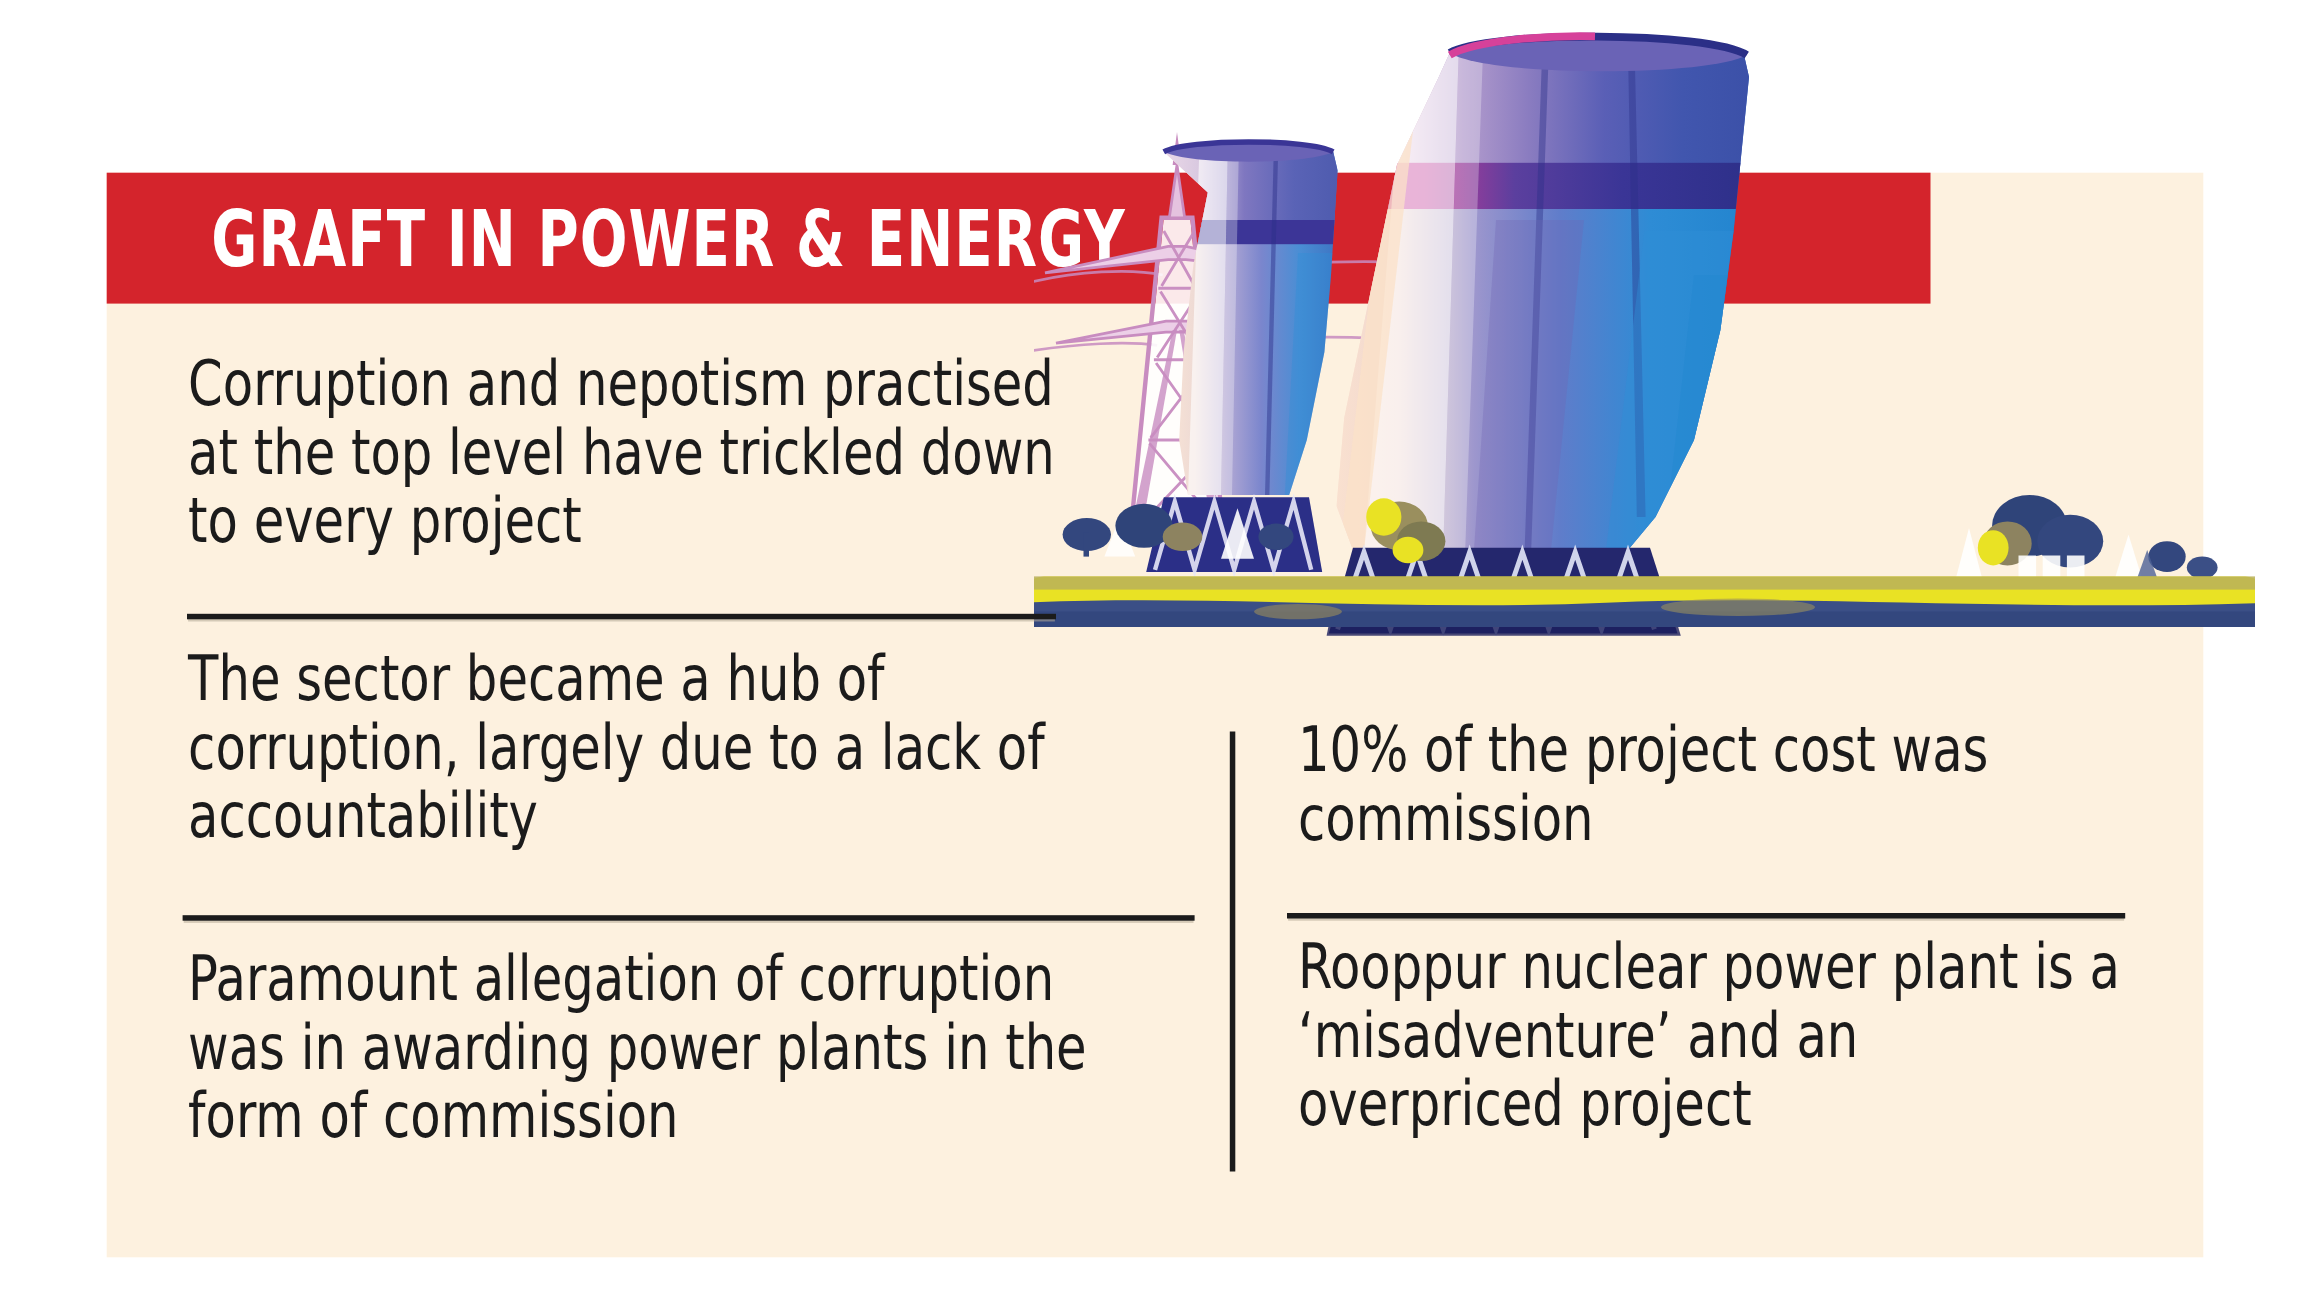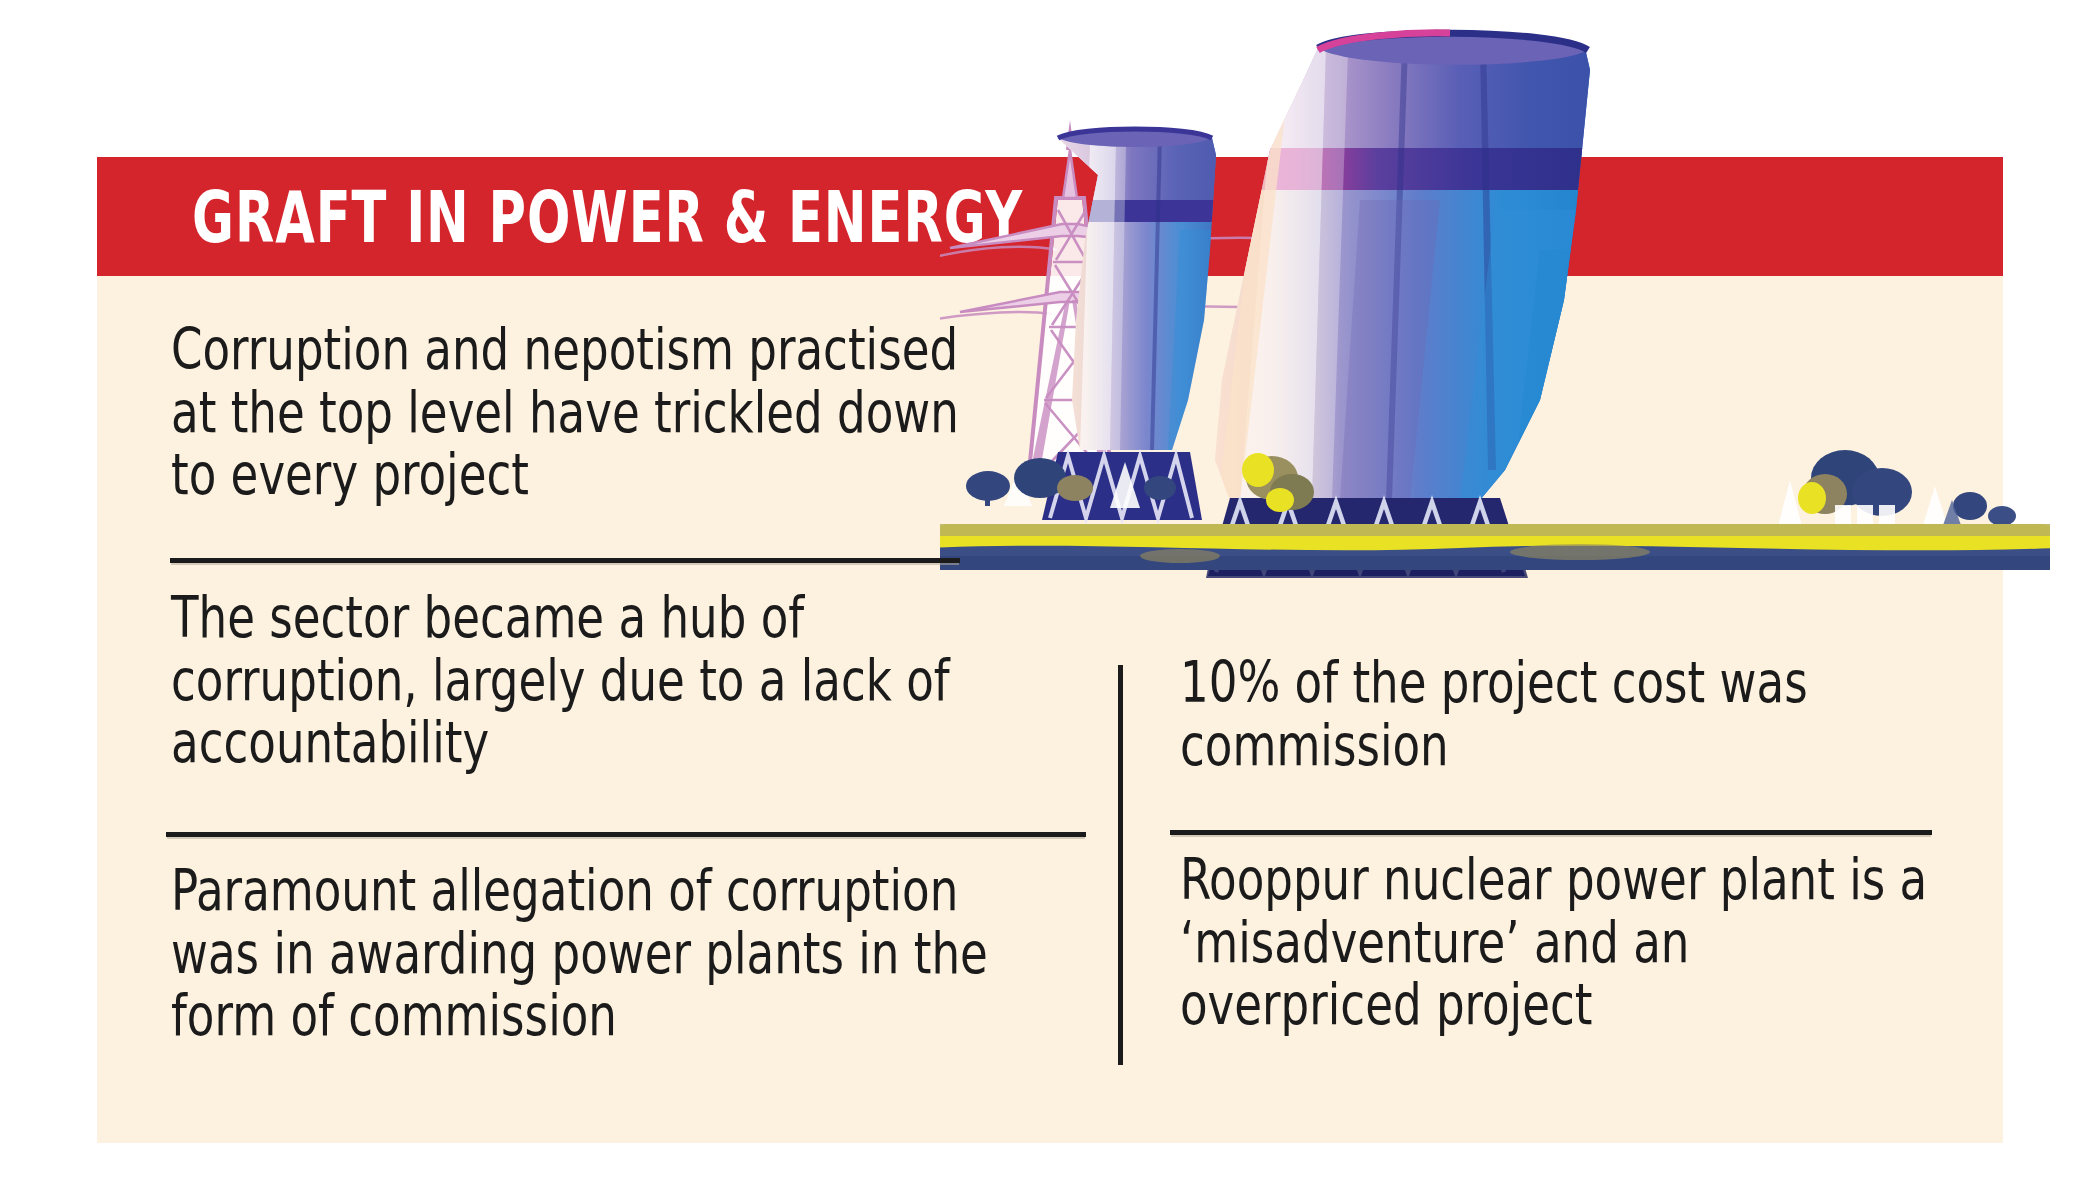--- a/index.html
+++ b/index.html
@@ -22,21 +22,21 @@
     position:absolute;
     left:97px; top:157px;
     width:1906px; height:986px;
     background:#fdf1df;
   }
 
   
   .banner{
     position:absolute;
     left:97px; top:157px;
-    width:1906px; height:119px;
+    width:1658px; height:119px;
     background:#d4242c;
     z-index:6;
   }
   .banner-title{
     position:absolute;
     left:95px; top:50%;
     transform:translateY(-50%);
     color:#ffffff;
     font-family:"Liberation Sans Narrow","DejaVu Sans Condensed","Liberation Sans",sans-serif;
     font-weight:bold;

